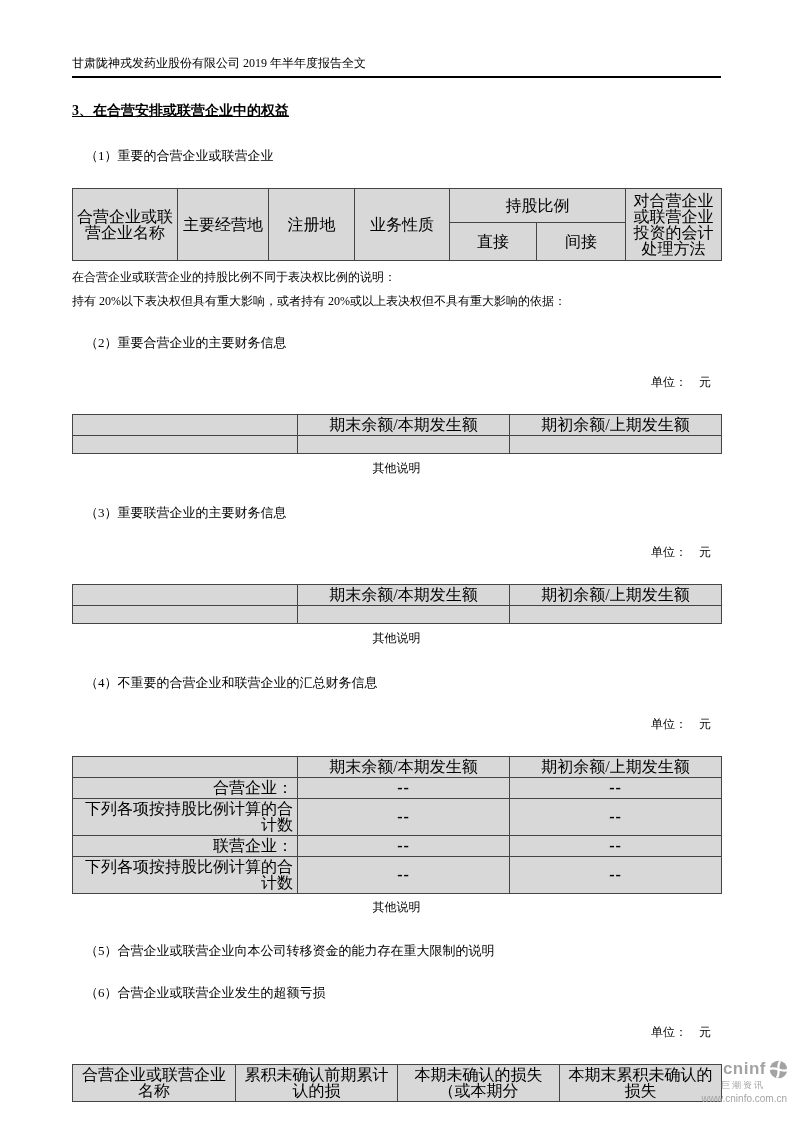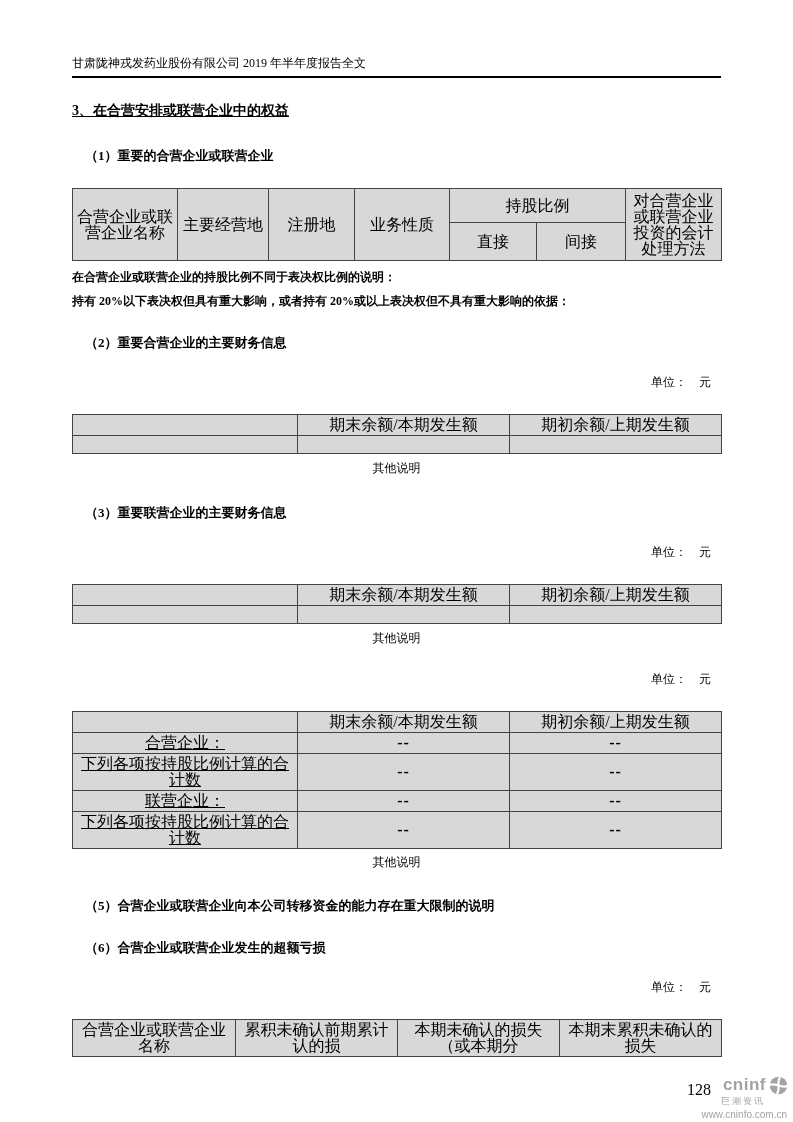--- a/index.html
+++ b/index.html
@@ -23,30 +23,29 @@
   }
   .sec-title {
     font-size: 14px;
     font-weight: bold;
     margin-top: 24px;
     line-height: 17px;
     text-decoration: underline;
   }
   .sub-title {
     font-size: 13px;
-    font-weight: bold;
+    font-weight: normal;
     margin-top: 29px;
     padding-left: 13px;
     line-height: 16px;
   }
   .note {
     font-size: 12px;
     margin-top: 9px;
     line-height: 15px;
-    font-weight: bold;
   }
   .unit-label {
     font-size: 12px;
     text-align: right;
     padding-right: 10px;
     margin-top: 24px;
     line-height: 15px;
   }
   table {
     width: 100%;
@@ -57,37 +56,37 @@
   }
   td {
     border: 1px solid #444444;
     background: #d8d8d8;
     text-align: center;
     vertical-align: middle;
     padding: 2px 4px;
     line-height: 16px;
     overflow: hidden;
   }
-  td.left { text-align: center; text-decoration: underline; }
+  td.left { text-align: right; }
   tr.h34 td { height: 34px; }
   tr.h38 td { height: 38px; }
   tr.h27 td { height: 18px; }
   tr.h32 td { height: 32px; }
   td.dash { font-weight: bold; letter-spacing: 1px; }
   .other-note { font-size: 12px; margin-top: 7px; line-height: 15px; text-align: center; }
   .page-number {
     font-size: 16px;
     text-align: right;
     padding-right: 10px;
     margin-top: 24px;
   }
   .cninfo-logo {
     position: absolute;
     right: 4px;
-    bottom: 2px;
+    bottom: 18px;
     width: 130px;
     text-align: right;
     color: #a3a3a3;
     font-family: "Liberation Sans", "DejaVu Sans", sans-serif;
     line-height: 1.1;
   }
   .cninfo-row {
     display: flex;
     align-items: center;
     justify-content: flex-end;
@@ -188,20 +187,21 @@
       <tr class="h27">
         <td></td>
         <td></td>
         <td></td>
       </tr>
     </tbody>
   </table>
 
   <div class="other-note">其他说明</div>
 
+  <div class="sub-title">（4）不重要的合营企业和联营企业的汇总财务信息</div>
 
   <div class="unit-label" style="margin-top:26px">单位：　元</div>
 
   <table>
     <colgroup>
         <col style="width:225px">
         <col style="width:212px">
         <col style="width:212px">
       </colgroup>
     <tbody>

